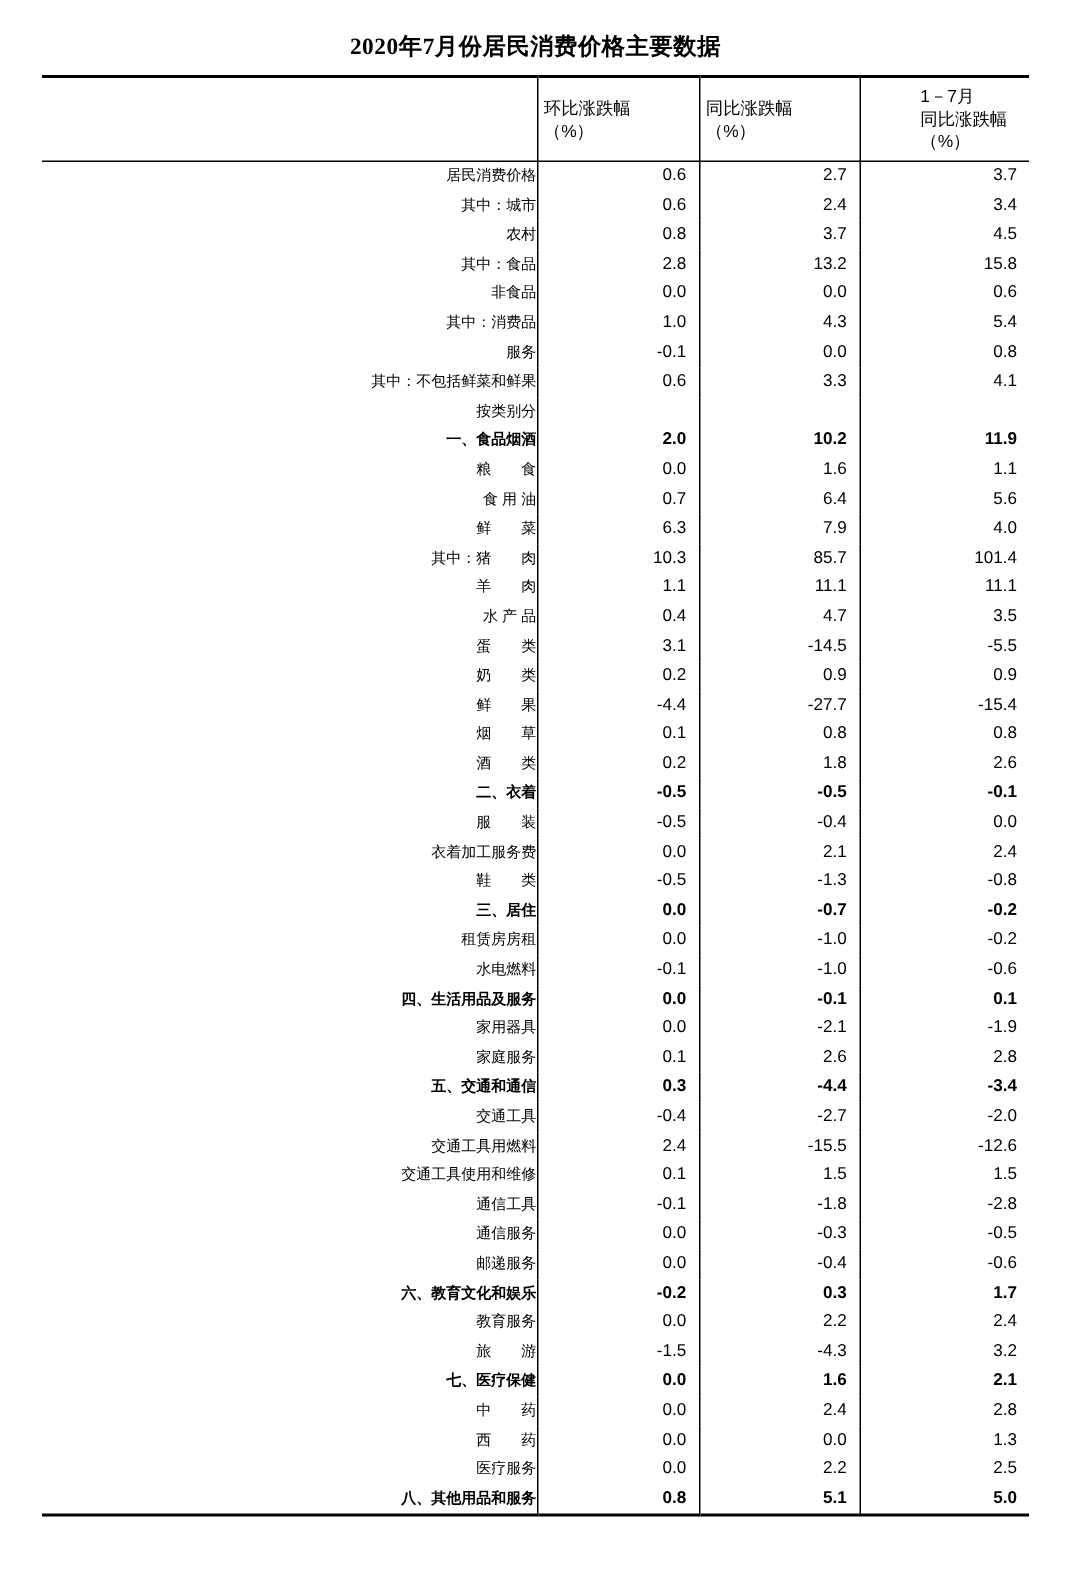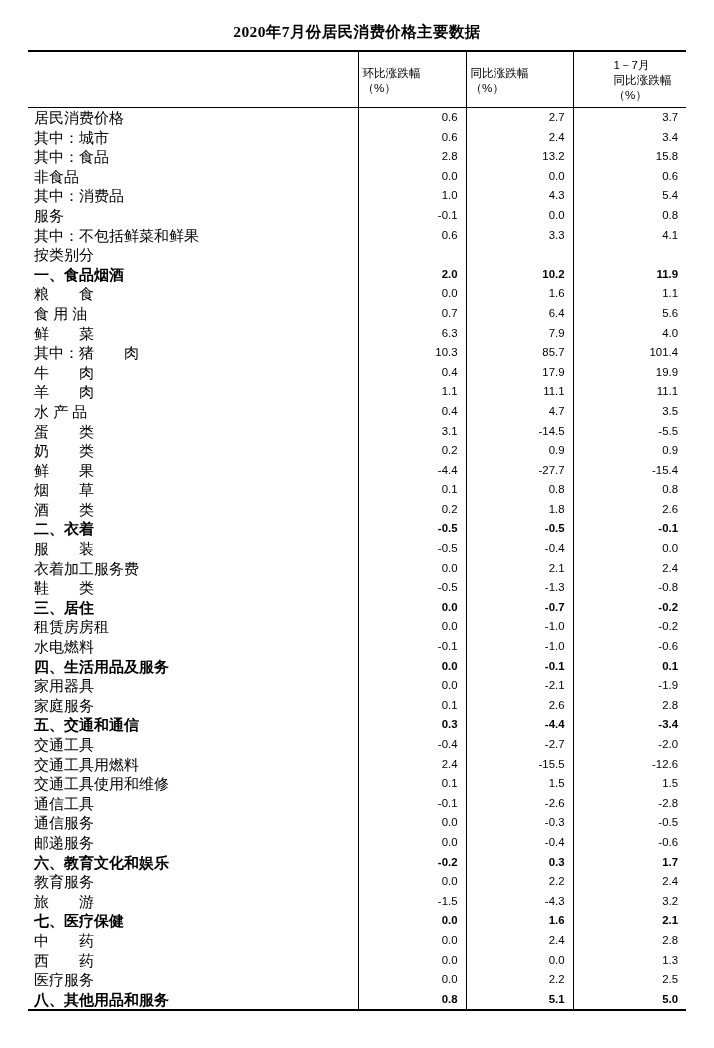--- a/index.html
+++ b/index.html
@@ -71,22 +71,22 @@
   tbody tr td {
     padding: 0;
     height: 19.6px;
     line-height: 19.6px;
     vertical-align: middle;
     white-space: nowrap;
   }
   td.label {
     border-right: 1px solid #000;
     padding-left: 6px;
-    text-align: left;
-    font-size: 15px;
+    text-align: right;
+    font-size: 10px;
   }
   td.val {
     border-right: 1px solid #000;
     text-align: right;
     padding-right: 8px;
     font-size: 11.4px;
   }
   td.val.last { border-right: none; }
 
   tbody tr.bold td { font-weight: bold; }
@@ -141,20 +141,26 @@
             <td class="val">2.7</td>
             <td class="val last">3.7</td>
           </tr>
           <tr>
             <td class="label i1">其中：城市</td>
             <td class="val">0.6</td>
             <td class="val">2.4</td>
             <td class="val last">3.4</td>
           </tr>
           <tr>
+            <td class="label i2">农村</td>
+            <td class="val">0.8</td>
+            <td class="val">3.7</td>
+            <td class="val last">4.5</td>
+          </tr>
+          <tr>
             <td class="label i1">其中：食品</td>
             <td class="val">2.8</td>
             <td class="val">13.2</td>
             <td class="val last">15.8</td>
           </tr>
           <tr>
             <td class="label i2">非食品</td>
             <td class="val">0.0</td>
             <td class="val">0.0</td>
             <td class="val last">0.6</td>
@@ -207,26 +213,20 @@
             <td class="val">7.9</td>
             <td class="val last">4.0</td>
           </tr>
           <tr>
             <td class="label i2">其中：猪　　肉</td>
             <td class="val">10.3</td>
             <td class="val">85.7</td>
             <td class="val last">101.4</td>
           </tr>
           <tr>
-            <td class="label i4">牛　　肉</td>
-            <td class="val">0.4</td>
-            <td class="val">17.9</td>
-            <td class="val last">19.9</td>
-          </tr>
-          <tr>
             <td class="label i4">羊　　肉</td>
             <td class="val">1.1</td>
             <td class="val">11.1</td>
             <td class="val last">11.1</td>
           </tr>
           <tr>
             <td class="label i1">水 产 品</td>
             <td class="val">0.4</td>
             <td class="val">4.7</td>
             <td class="val last">3.5</td>
@@ -341,21 +341,21 @@
           </tr>
           <tr>
             <td class="label i1">交通工具使用和维修</td>
             <td class="val">0.1</td>
             <td class="val">1.5</td>
             <td class="val last">1.5</td>
           </tr>
           <tr>
             <td class="label i1">通信工具</td>
             <td class="val">-0.1</td>
-            <td class="val">-2.6</td>
+            <td class="val">-1.8</td>
             <td class="val last">-2.8</td>
           </tr>
           <tr>
             <td class="label i1">通信服务</td>
             <td class="val">0.0</td>
             <td class="val">-0.3</td>
             <td class="val last">-0.5</td>
           </tr>
           <tr>
             <td class="label i1">邮递服务</td>

